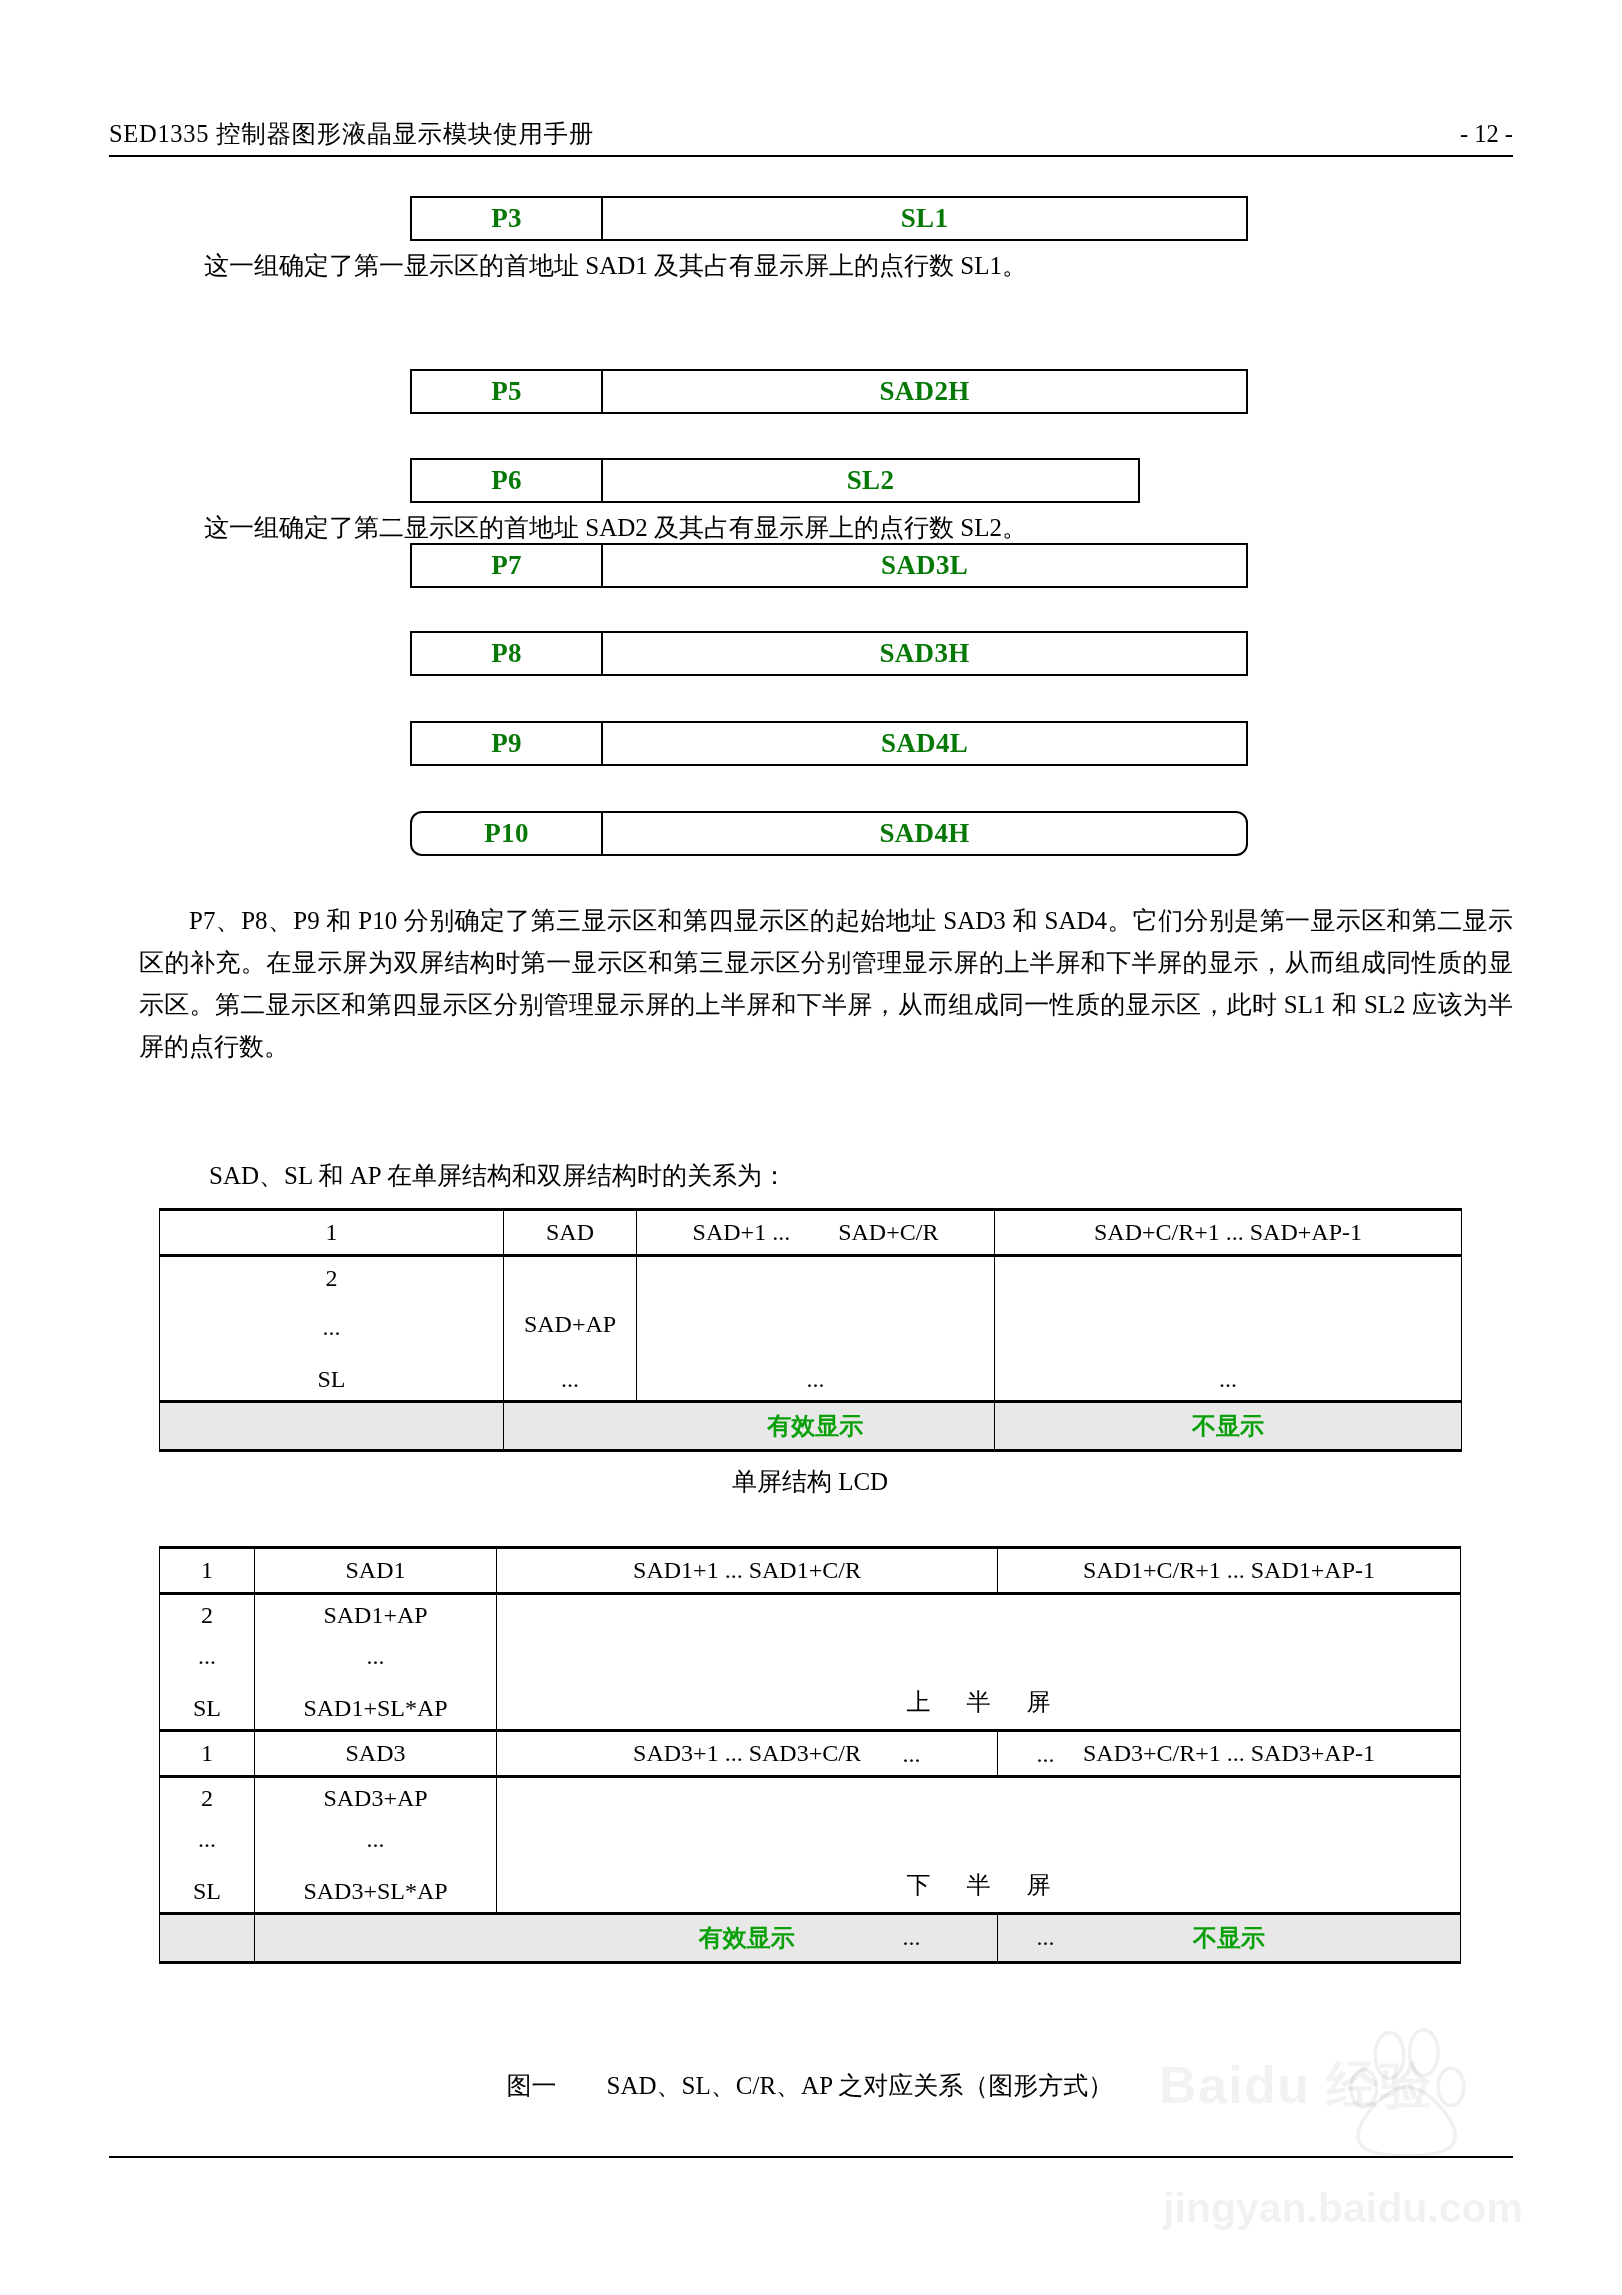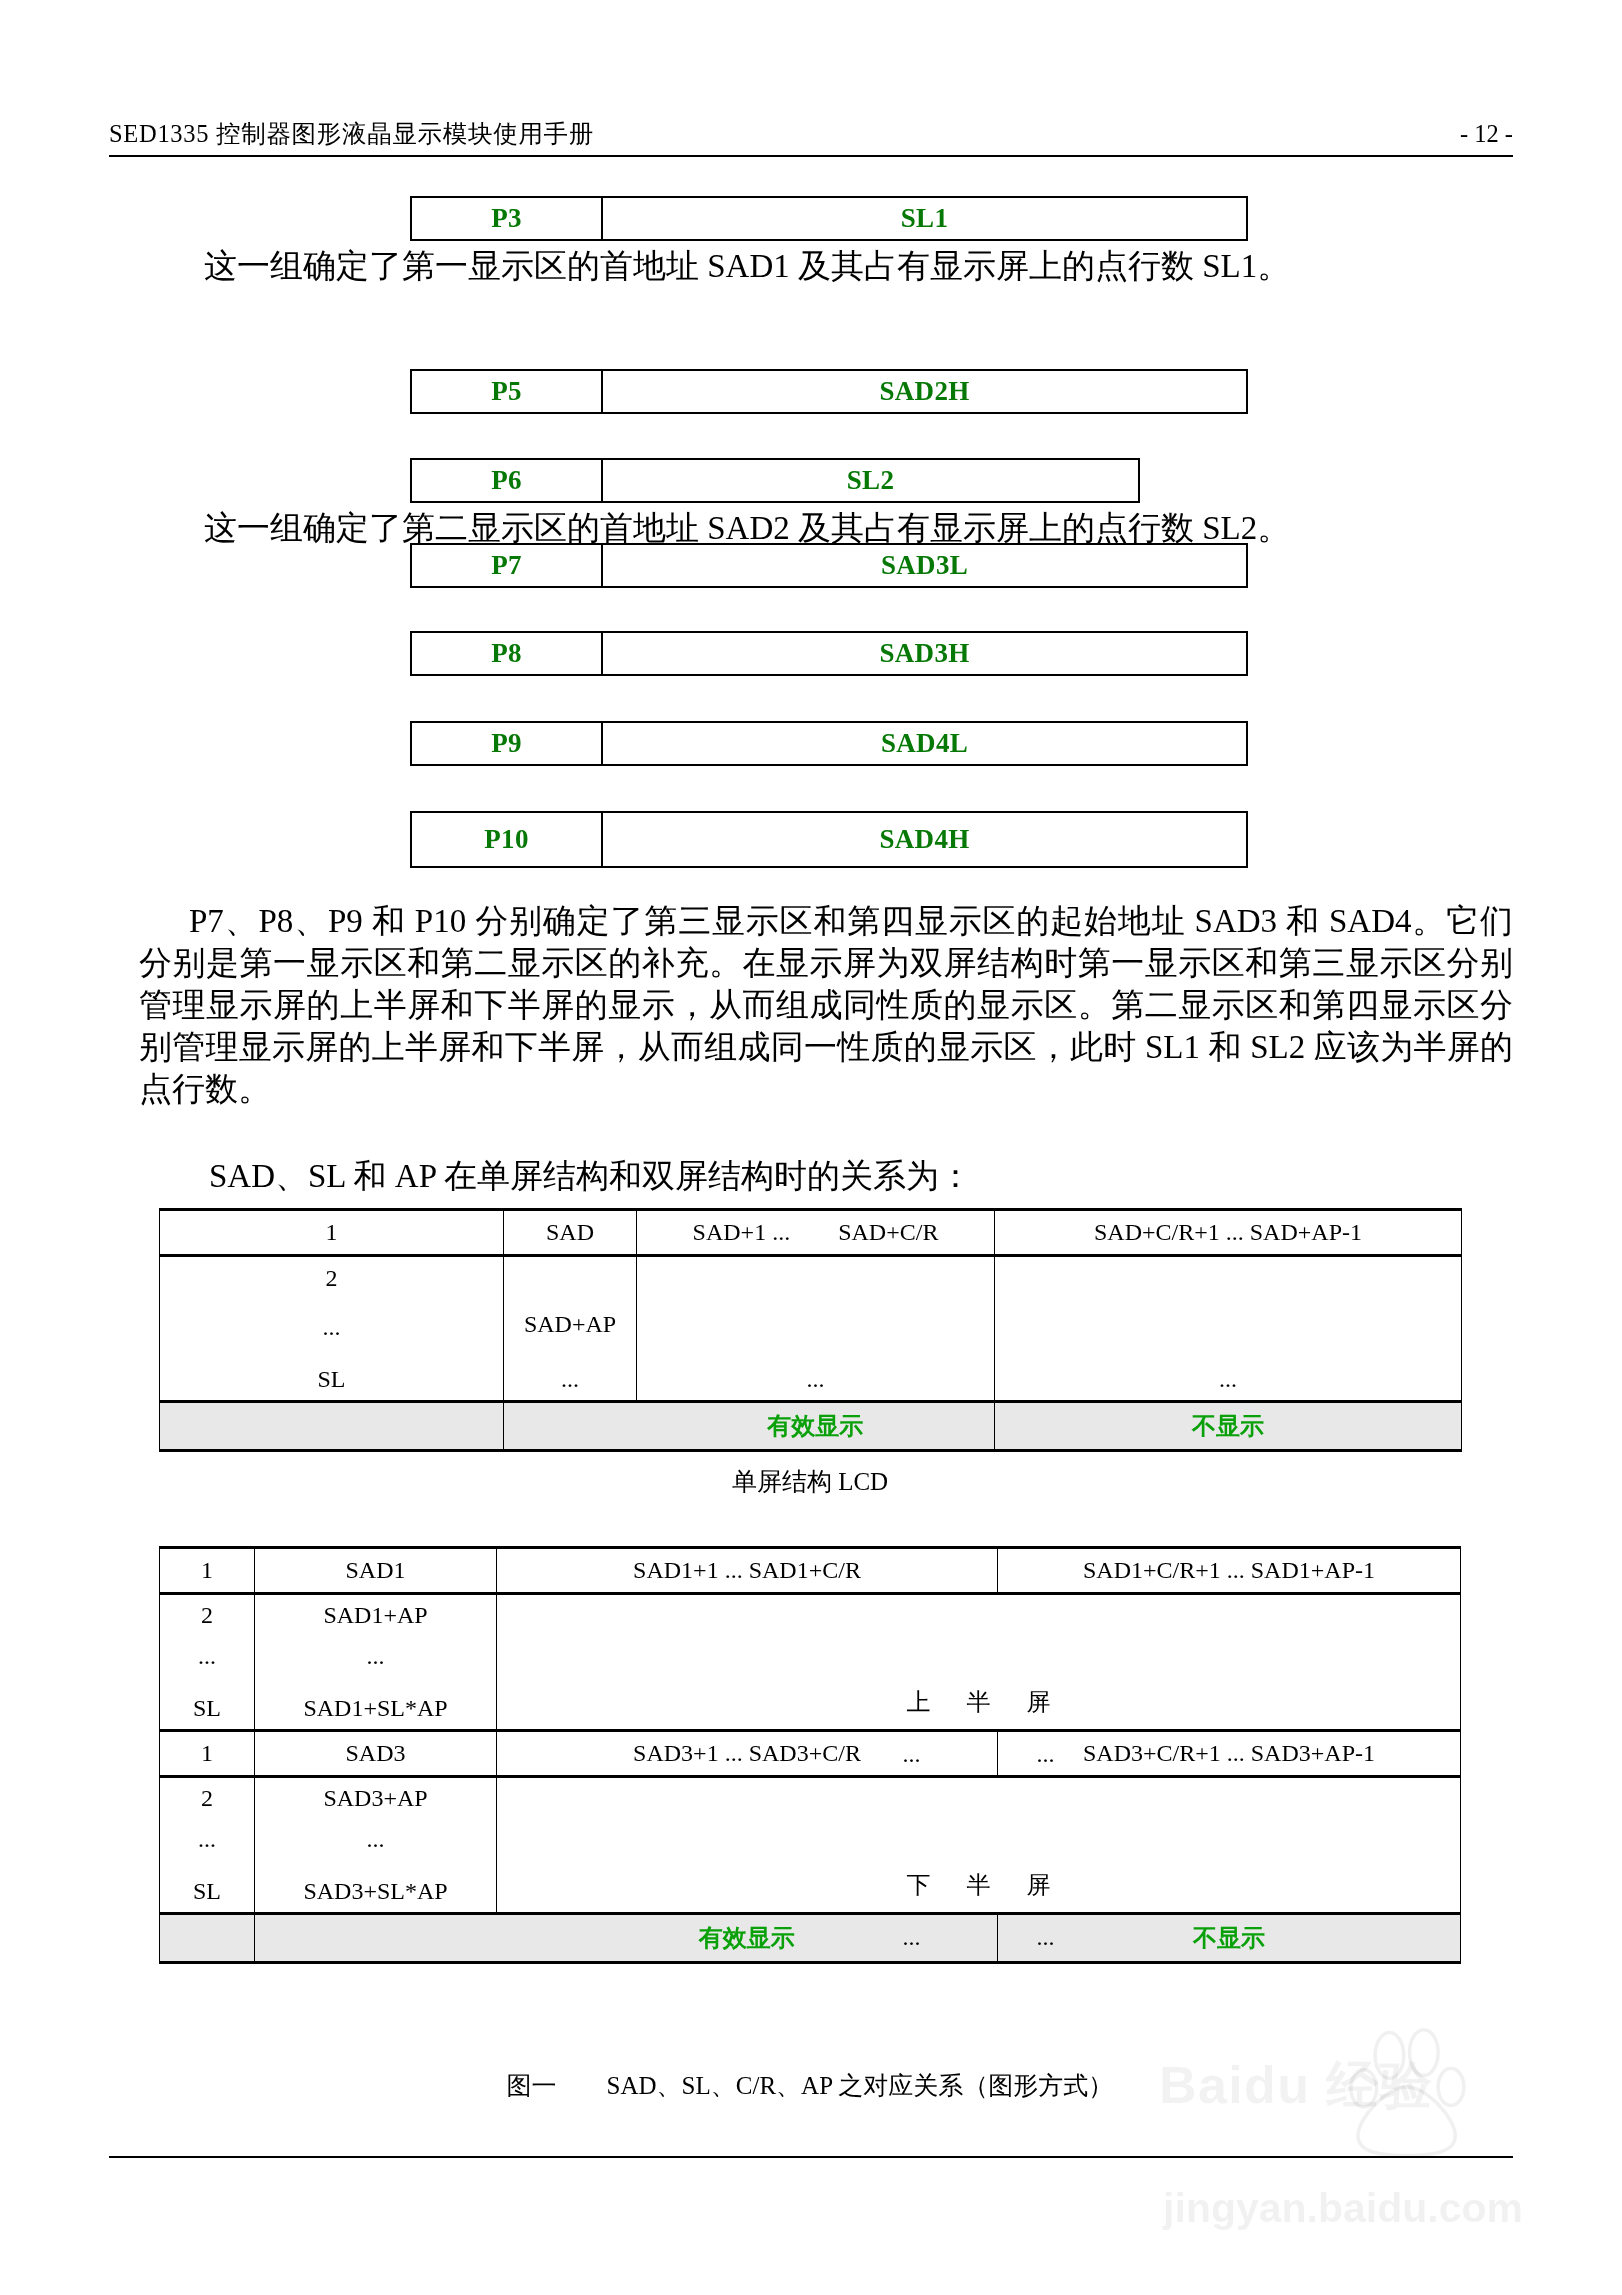--- a/index.html
+++ b/index.html
@@ -89,21 +89,21 @@
     color: #067806;
     font-weight: bold;
     font-size: 27px;
     line-height: 1;
     letter-spacing: 0.3px;
   }
 
   
   .para {
     position: absolute;
-    font-size: 33px;
+    font-size: 25px;
     line-height: 42px;
     text-align: justify;
     text-justify: inter-ideograph;
   }
   .para.narrow { white-space: nowrap; }
 
   
   .tbl {
     position: absolute;
     border-collapse: collapse;
@@ -245,21 +245,21 @@
 
   <div class="regbox" style="left:410px; top:721px; width:838px; height:45px;">
     <div class="rb-name" style="width:191px;">
       <span>P9</span>
     </div>
     <div class="rb-val">
       <span>SAD4L</span>
     </div>
   </div>
 
-  <div class="regbox" style="left:410px; top:811px; width:838px; height:57px;">
+  <div class="regbox" style="left:410px; top:811px; width:838px; height:45px;border-radius:12px;">
     <div class="rb-name" style="width:191px;">
       <span>P10</span>
     </div>
     <div class="rb-val">
       <span>SAD4H</span>
     </div>
   </div>
 
   <div class="para" style="left:139px; top:900px; width:1374px; text-indent:50px;">P7、P8、P9 和 P10 分别确定了第三显示区和第四显示区的起始地址 SAD3 和 SAD4。它们分别是第一显示区和第二显示区的补充。在显示屏为双屏结构时第一显示区和第三显示区分别管理显示屏的上半屏和下半屏的显示，从而组成同性质的显示区。第二显示区和第四显示区分别管理显示屏的上半屏和下半屏，从而组成同一性质的显示区，此时 SL1 和 SL2 应该为半屏的点行数。</div>
 

